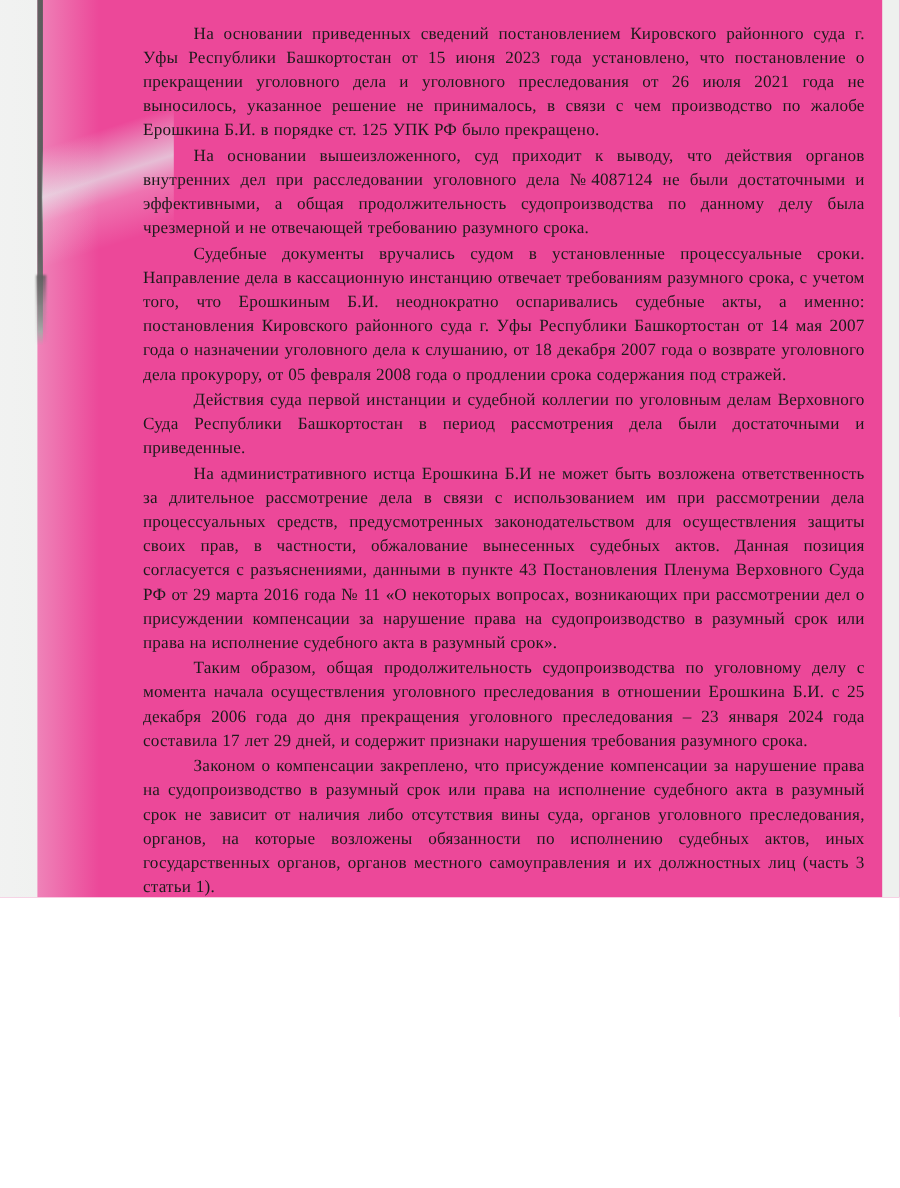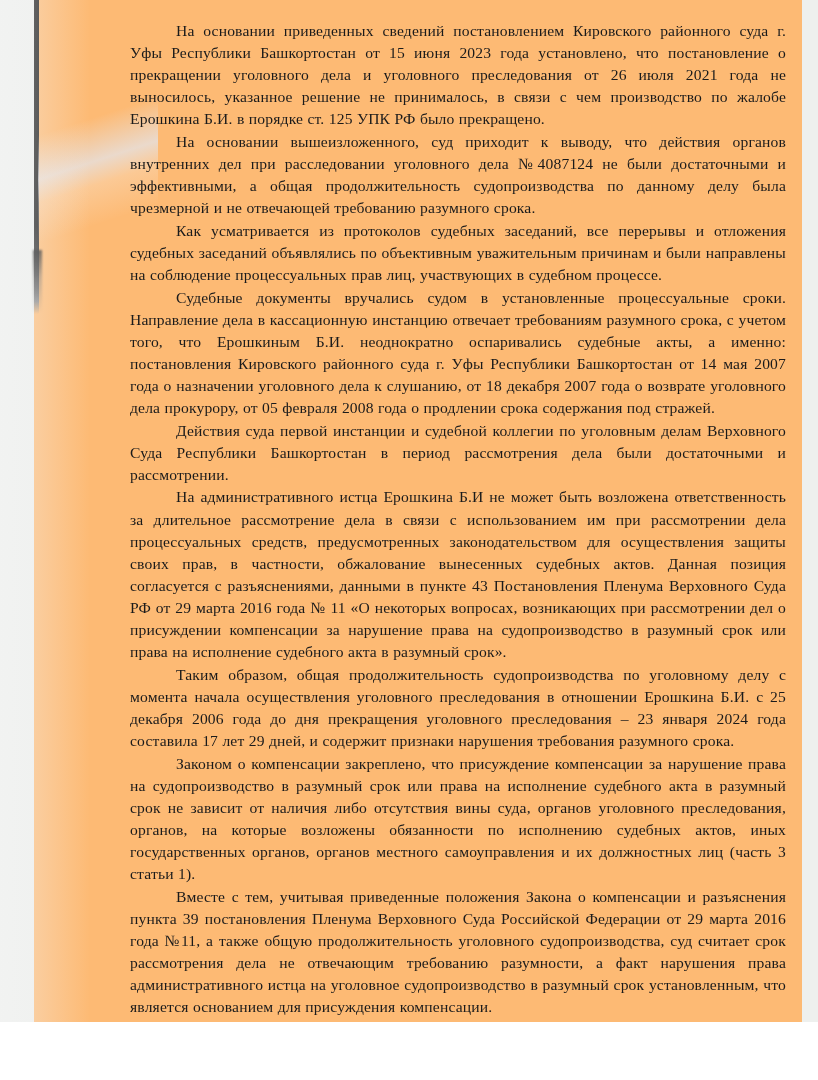--- a/index.html
+++ b/index.html
@@ -8,23 +8,23 @@
     padding: 0;
     background: #ffffff;
   }
   body {
     font-family: "Liberation Serif", "DejaVu Serif", serif;
   }
 
   #scan-page {
     position: relative;
     width: 818px;
-    height: 1022px;
+    height: 816px;
     overflow: hidden;
-    background: #fdba74;
+    background: #ec4899;
   }
 
   
   .margin-strip-left {
     position: absolute;
     top: 0;
     left: 0;
     width: 34px;
     height: 1080px;
     background: #eef0ee;
@@ -118,23 +118,22 @@
   <div class="margin-strip-left"></div>
   <div class="margin-strip-right"></div>
   <div class="scan-dark-edge"></div>
   <div class="scan-dark-edge-taper"></div>
   <div class="scan-fold-sheen"></div>
   <div class="page-shade"></div>
 
   <div id="document-body">
     <p class="para">На основании приведенных сведений постановлением Кировского районного суда г. Уфы Республики Башкортостан от 15 июня 2023 года установлено, что постановление о прекращении уголовного дела и уголовного преследования от 26 июля 2021 года не выносилось, указанное решение не принималось, в связи с чем производство по жалобе Ерошкина Б.И. в порядке ст. 125 УПК РФ было прекращено.</p>
     <p class="para">На основании вышеизложенного, суд приходит к выводу, что действия органов внутренних дел при расследовании уголовного дела №4087124 не были достаточными и эффективными, а общая продолжительность судопроизводства по данному делу была чрезмерной и не отвечающей требованию разумного срока.</p>
-    <p class="para">Как усматривается из протоколов судебных заседаний, все перерывы и отложения судебных заседаний объявлялись по объективным уважительным причинам и были направлены на соблюдение процессуальных прав лиц, участвующих в судебном процессе.</p>
     <p class="para">Судебные документы вручались судом в установленные процессуальные сроки. Направление дела в кассационную инстанцию отвечает требованиям разумного срока, с учетом того, что Ерошкиным Б.И. неоднократно оспаривались судебные акты, а именно: постановления Кировского районного суда г. Уфы Республики Башкортостан от 14 мая 2007 года о назначении уголовного дела к слушанию, от 18 декабря 2007 года о возврате уголовного дела прокурору, от 05 февраля 2008 года о продлении срока содержания под стражей.</p>
-    <p class="para">Действия суда первой инстанции и судебной коллегии по уголовным делам Верховного Суда Республики Башкортостан в период рассмотрения дела были достаточными и рассмотрении.</p>
+    <p class="para">Действия суда первой инстанции и судебной коллегии по уголовным делам Верховного Суда Республики Башкортостан в период рассмотрения дела были достаточными и приведенные.</p>
     <p class="para">На административного истца Ерошкина Б.И не может быть  возложена ответственность за длительное рассмотрение дела в связи с использованием им при рассмотрении дела процессуальных средств, предусмотренных законодательством для осуществления защиты своих прав, в частности, обжалование вынесенных судебных актов. Данная позиция согласуется с разъяснениями, данными  в пункте 43 Постановления Пленума Верховного Суда РФ от 29 марта 2016 года № 11 «О некоторых вопросах, возникающих при рассмотрении дел о присуждении компенсации за нарушение права на судопроизводство в разумный срок или права на исполнение судебного акта в разумный срок».</p>
     <p class="para">Таким образом, общая продолжительность судопроизводства по уголовному делу с момента начала осуществления уголовного преследования в отношении Ерошкина Б.И. с 25 декабря 2006 года до дня прекращения уголовного преследования – 23 января 2024 года составила 17 лет 29 дней, и содержит признаки нарушения требования разумного срока.</p>
     <p class="para">Законом о компенсации закреплено, что присуждение компенсации за нарушение права на судопроизводство в разумный срок или права на исполнение судебного акта в разумный срок не зависит от наличия либо отсутствия вины суда, органов уголовного преследования, органов, на которые возложены обязанности по исполнению судебных актов, иных государственных органов, органов местного самоуправления и их должностных лиц (часть 3 статьи 1).</p>
     <p class="para">Вместе с тем, учитывая приведенные положения Закона о компенсации и разъяснения пункта 39 постановления Пленума Верховного Суда Российской Федерации от 29 марта 2016 года №11, а также общую продолжительность уголовного судопроизводства, суд считает срок рассмотрения дела не отвечающим требованию разумности, а факт нарушения права административного истца на уголовное судопроизводство в разумный срок установленным, что является основанием для присуждения компенсации.</p>
 
   </div>
 
   <div id="page-number">9</div>
 
 </div>

